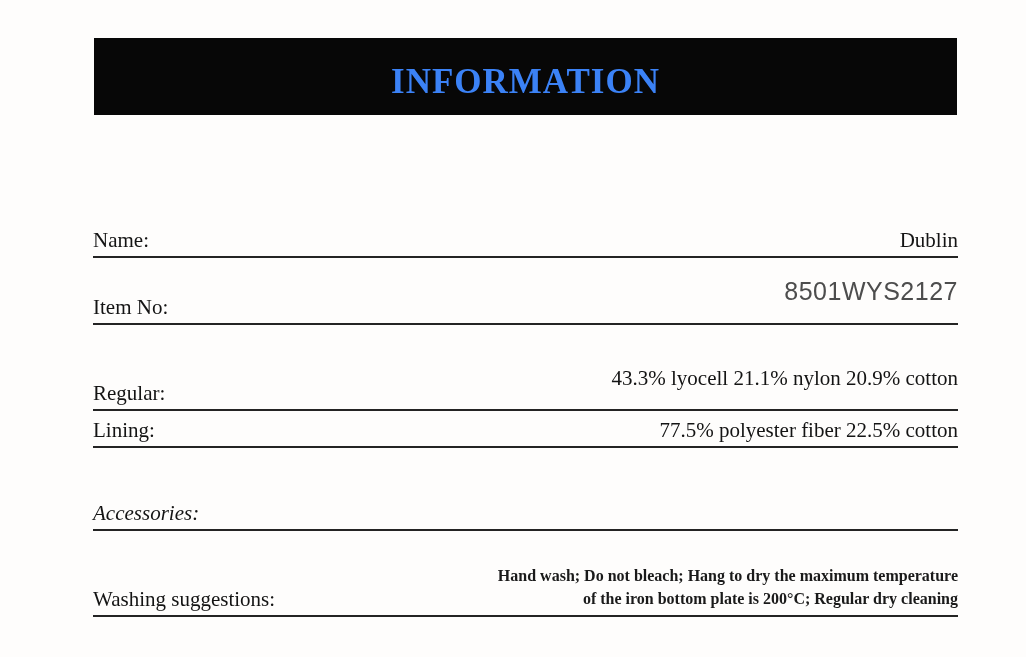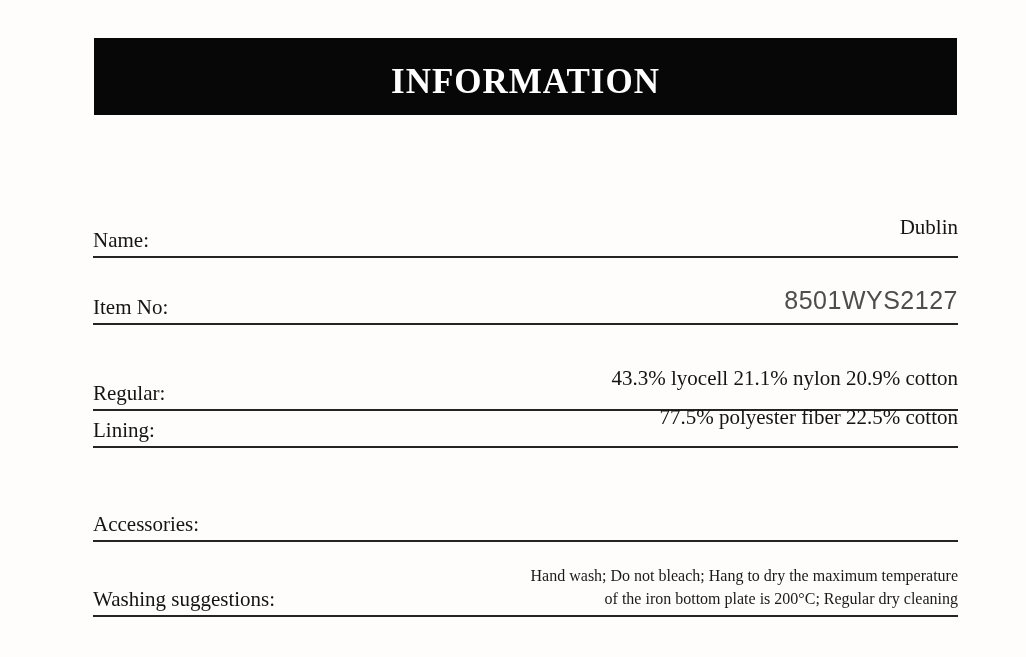--- a/index.html
+++ b/index.html
@@ -21,21 +21,21 @@
     left: 94px;
     top: 38px;
     width: 863px;
     height: 77px;
     background: #070707;
     display: flex;
     align-items: center;
     justify-content: center;
   }
   .header-title {
-    color: #ffffff;
+    color: #3b82f6;
     font-family: "Liberation Serif", serif;
     font-weight: bold;
     font-size: 35px;
     letter-spacing: 1px;
     padding-top: 10px;
   }
 
   
   .row {
     position: absolute;
@@ -51,44 +51,44 @@
     font-size: 21px;
     color: #141414;
     white-space: nowrap;
     padding-bottom: 3px;
   }
   .row-value {
     font-size: 21px;
     color: #141414;
     text-align: right;
     white-space: nowrap;
-    padding-bottom: 16px;
+    padding-bottom: 3px;
   }
   .row-value.multiline {
     white-space: normal;
     line-height: 34px;
     padding-bottom: 14px;
   }
   .row-name        { top: 224px; height: 32px; }
   .row-item-no     { top: 287px; height: 36px; }
   .row-fabric      { top: 337px; height: 72px; }
   .row-lining      { top: 412px; height: 34px; }
-  .row-accessories { top: 506px; height: 34px; }
+  .row-accessories { top: 495px; height: 34px; font-style: italic; }
   .row-washing     { top: 563px; height: 52px; }
 
   .item-no-value {
     font-family: "Liberation Sans", sans-serif;
     font-size: 25px;
     color: #4d4d4d;
     letter-spacing: 0.5px;
-    padding-bottom: 8px;
+    padding-bottom: 17px;
   }
   .washing-value {
     font-size: 16px;
-    font-weight: normal;
+    font-weight: bold;
     color: #1a1a1a;
     line-height: 23px;
     padding-bottom: 5px;
     white-space: normal;
   }
 </style>
 </head>
 <body>
 
 <div class="header-bar">

